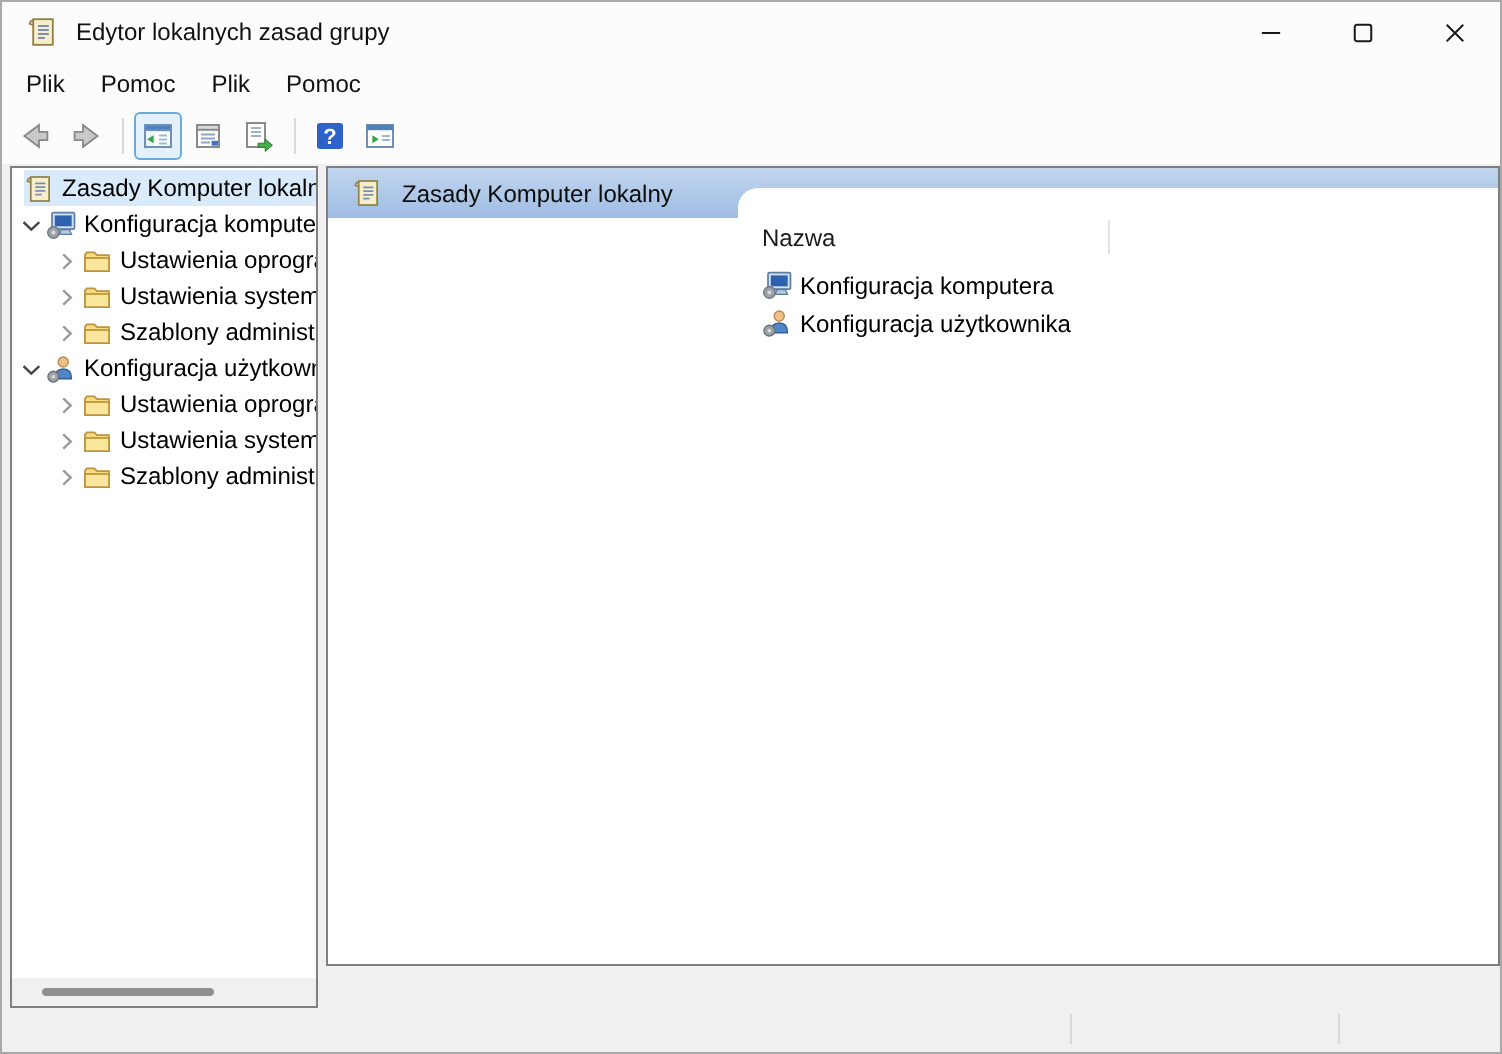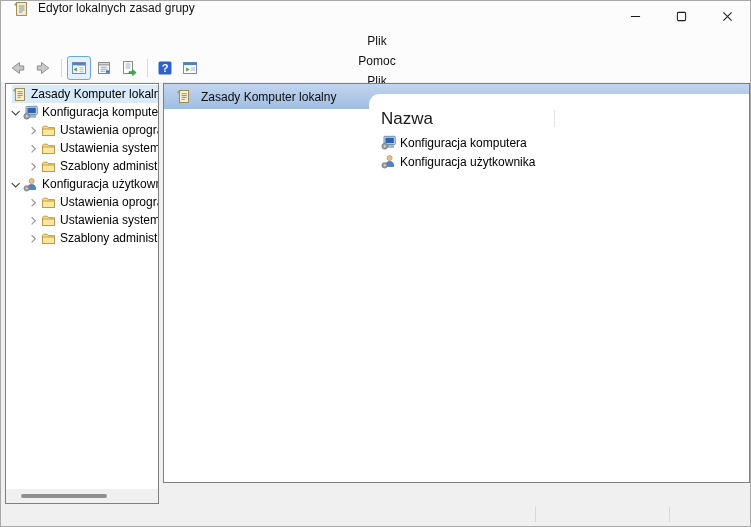--- a/index.html
+++ b/index.html
@@ -5,28 +5,28 @@
   * { box-sizing: border-box; margin: 0; padding: 0; }
   html,body { width:751px; height:527px; background:#e8e8e8; }
   body { font-family:"Liberation Sans", sans-serif; font-size:12px; color:#000; }
 
   .window { position:relative; width:751px; height:527px; background:#f0f0f0;
             border:1px solid #a9a9a9; overflow:hidden; }
 
   
   .chrome { position:absolute; left:0; top:0; right:0; height:81px; background:#fcfcfc; }
 
-  .titlebar { position:absolute; left:0; top:0; right:0; height:30px; display:flex; }
+  .titlebar { position:absolute; left:0; top:0; right:0; height:30px; display:flex; align-items:center; }
   .titlebar .appicon { margin-left:12px; width:16px; height:16px; }
   .titlebar .title { margin-left:9px; font-size:12px; color:#111; }
   .win-controls { position:absolute; right:0; top:0; height:30px; display:flex; }
   .win-btn { width:46px; height:30px; display:flex; align-items:center; justify-content:center; background:transparent; border:none; cursor:default; }
   .win-btn svg { width:11px; height:11px; }
 
-  .menubar { position:absolute; left:0; top:30px; right:0; height:22px; display:flex; align-items:center; padding-left:3px;flex-direction:column; }
+  .menubar { position:absolute; left:0; top:30px; right:0; height:22px; display:flex; align-items:center; padding-left:3px; }
   .menu-item { padding:3px 9px; font-size:12px; color:#111; }
 
   .toolbar { position:absolute; left:0; top:52px; right:0; height:29px; display:flex; align-items:center; padding-left:5px; }
   .tb-btn { width:24px; height:24px; display:flex; align-items:center; justify-content:center;
             border:1px solid transparent; border-radius:3px; background:transparent; margin-right:1px; }
   .tb-btn.active { background:#e4f0fb; border-color:#6aa8e0; }
   .tb-btn svg { width:18px; height:18px; }
   .tb-sep { width:1px; height:18px; background:#d9d9d9; margin:0 5px; }
 
   
@@ -48,21 +48,21 @@
   
   .details-pane { position:absolute; left:162px; top:82px; width:587px; height:400px;
                   background:#fff; border:1px solid #7f7f7f; overflow:hidden; }
   .dheader { position:absolute; left:0; top:0; right:0; height:25px;
              background:linear-gradient(#c1d5ef, #9fbde2); display:flex; align-items:center; }
   .dheader .hicon { margin-left:12px; width:15px; height:15px; }
   .dheader .htitle { margin-left:10px; font-size:12px; color:#0c0c0c; }
   .ddesc { position:absolute; left:5px; top:28px; width:202px; font-size:12px; line-height:17px; color:#000; }
   .dlist { position:absolute; left:205px; top:10px; right:0; bottom:0; background:#fff;
            border-top-left-radius:10px; }
-  .col-header { position:absolute; left:12px; top:16px; height:18px; font-size:17px; color:#1a1a1a; display:flex; align-items:center; }
+  .col-header { position:absolute; left:12px; top:16px; height:18px; font-size:12px; color:#1a1a1a; display:flex; align-items:center; }
   .col-sep { position:absolute; left:185px; top:16px; width:1px; height:17px; background:#e3e3e3; }
   .ditems { position:absolute; left:12px; top:39px; right:4px; }
   .ditem { display:flex; align-items:center; height:19px; }
   .ditem svg { width:15px; height:15px; margin-right:4px; }
   .ditem .dlabel { font-size:12px; }
 
   
   .tabs { position:absolute; left:162px; top:481px; width:587px; height:22px; }
   .tab { position:absolute; top:0; height:22px; }
   .tab svg { position:absolute; left:0; top:0; }

